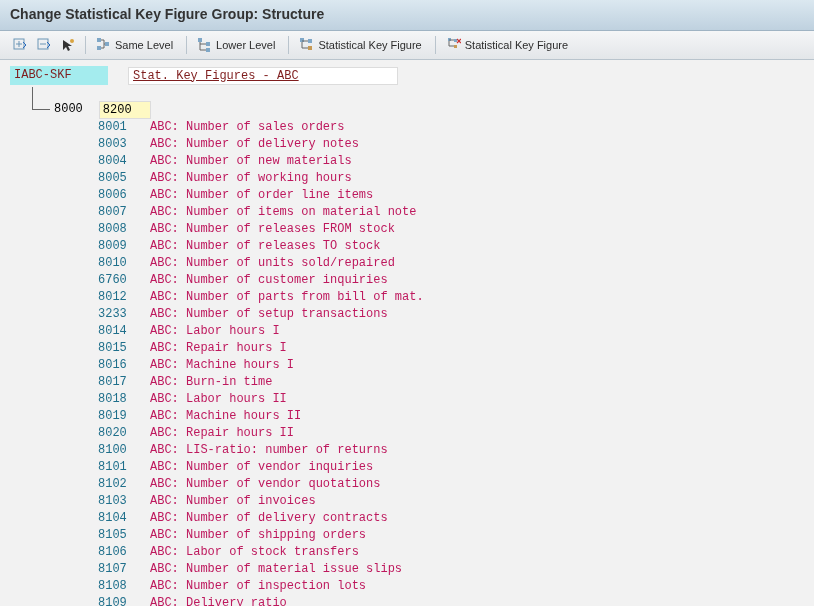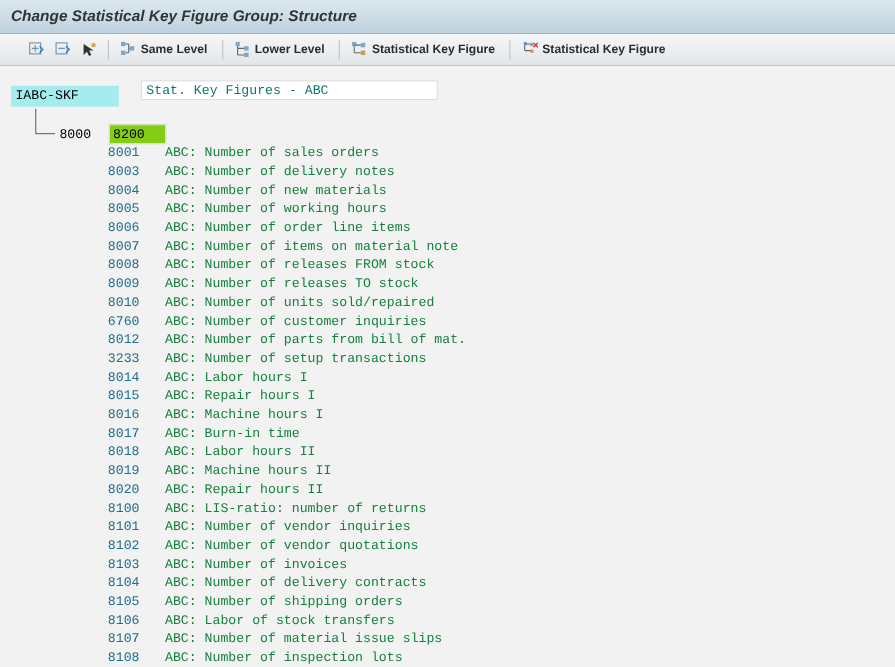--- a/index.html
+++ b/index.html
@@ -12,33 +12,31 @@
     width: 814px;
     height: 606px;
     overflow: hidden;
   }
   .title-bar {
     background: linear-gradient(to bottom, #dbe8f0 0%, #bfd1df 100%);
     border-bottom: 1px solid #9fb3c3;
     padding: 6px 10px 6px 10px;
     font-size: 14px;
     font-weight: bold;
-    font-style: italic;
     color: #333;
     height:18px;
   }
   .toolbar {
     background: linear-gradient(to bottom, #f5f6f7 0%, #e3e6e9 100%);
     border-bottom: 1px solid #b9c4cd;
-    padding: 3px 22px;
+    padding: 3px 9px;
     display: flex;
     align-items: center;
     gap: 2px;
     height:22px;
-    font-weight:bold;
   }
   .tb-btn {
     display: inline-flex;
     align-items: center;
     padding: 1px 6px 1px 4px;
     border: 1px solid transparent;
     border-radius: 3px;
     cursor: pointer;
     font-size: 11px;
     color: #2c2c2c;
@@ -63,36 +61,36 @@
     position: relative;
     height: 548px;
     overflow: hidden;
   }
   .root-row {
     display: flex;
     align-items: center;
   }
   .root-id {
     background: #a4ecee;
-    color: #000000;
+    color: #7f1d1d;
     padding: 1px 4px;
     display: inline-block;
     width: 90px;
-    margin-top: 12px;
   }
   .root-input {
     margin-left: 20px;
     background: #fff;
-    color: #0f766e;
+    color: #7f1d1d;
     font-family: "Courier New", monospace;
     font-size: 12px;
     border: 1px solid #dcdcdc;
     padding: 1px 4px;
     width: 260px;
     height:14px;
+    text-decoration:underline;
   }
   .tree-area { position: relative; margin-top: 2px; }
   .vline {
     position: absolute;
     left: 22px;
     top: 0px;
     width: 1px;
     height: 22px;
     background: #666;
   }
@@ -101,45 +99,44 @@
     left: 22px;
     top: 22px;
     width: 18px;
     height: 1px;
     background: #666;
   }
   .group-row {
     padding-top: 14px;
     padding-left: 44px;
     display:flex;
-    align-items:center;
   }
   .group-id {
     color: #000;
   }
   .group-input {
     margin-left: 16px;
-    background: #84cc16;
+    background: #fef9c3;
     font-family: "Courier New", monospace;
     font-size: 12px;
     border: 1px solid #dcdcdc;
     padding: 1px 3px;
     width: 44px;
     height:14px;
   }
   .items { padding-left: 44px; }
   .item-row { white-space: pre; }
   .item-code {
     color: #1f6f8b;
     display:inline-block;
     width:34px;
     margin-left:44px;
   }
   .item-desc {
-    color: #15803d;
+    color: #be185d;
     margin-left: 18px;
   }
 </style>
 </head>
 <body>
 
 <div class="title-bar">Change Statistical Key Figure Group: Structure</div>
 
 <div class="toolbar">
 

